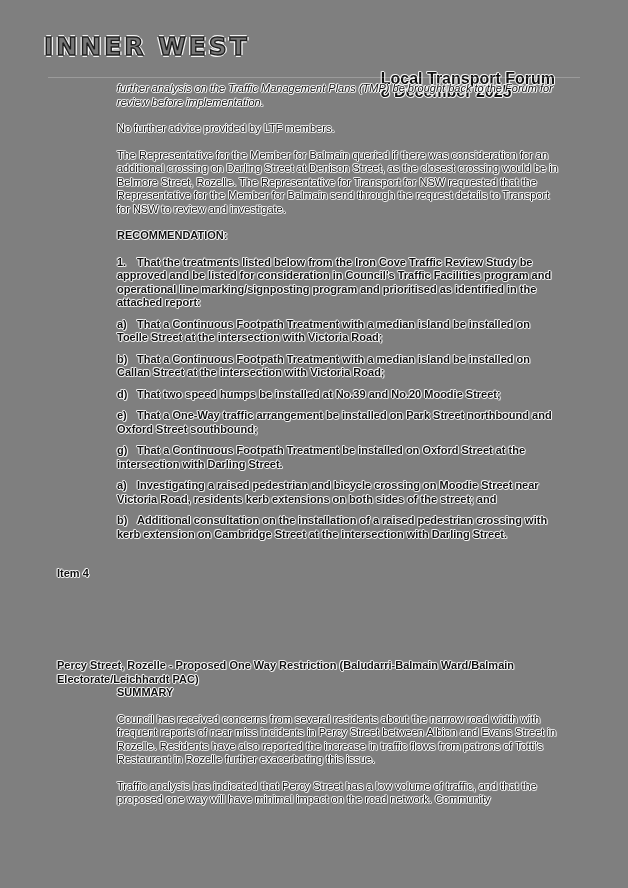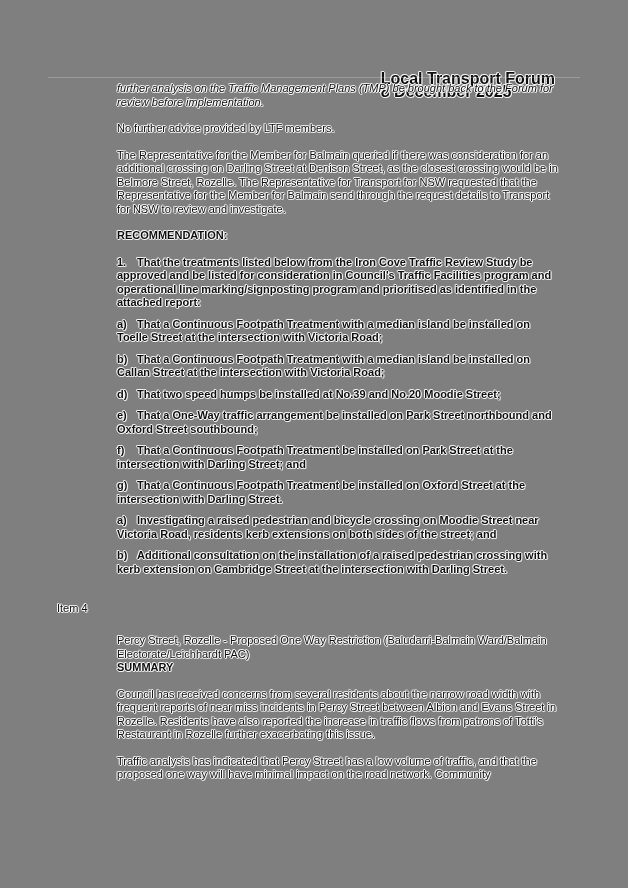--- a/index.html
+++ b/index.html
@@ -43,30 +43,31 @@
   }
   .content {
     position: absolute; top: 82px; left: 57px; width: 501px;
     font-size: 11px; line-height: 13.5px;
   }
   .content p { margin: 13px 0 0 0; padding-left: 60px; }
   .content p.first { margin-top: 0; font-style: italic; }
   .content p.tight { margin-top: 8px; }
   .bold { font-weight: 700; }
   .lbl { display: inline-block; width: 20px; }
-  .item-row { display: flex; margin-top: 26px; font-weight: 400; }
+  .item-row { display: flex; margin-top: 26px; font-weight: 700; flex-direction: column; }
   .item-row .item-lbl { width: 60px; flex: 0 0 60px; }
   .item-row .item-head { flex: 1; margin-top: 32px; }
   .summary-head { margin-top: 0 !important; font-weight: 700; }
 </style>
 </head>
 <body>
 
 <div class="page">
 
+  <div class="logo">INNER WEST</div>
 
   <div class="header-right halo">
     <div>Local Transport Forum</div>
     <div>8 December 2025</div>
   </div>
 
   <div class="rule"></div>
 
   <div class="content halo">
 
@@ -74,21 +75,20 @@
     <p>No further advice provided by LTF members.</p>
     <p>The Representative for the Member for Balmain queried if there was consideration for an additional crossing on Darling Street at Denison Street, as the closest crossing would be in Belmore Street, Rozelle. The Representative for Transport for NSW requested that the Representative for the Member for Balmain send through the request details to Transport for NSW to review and investigate.</p>
 
     <p class="bold">RECOMMENDATION:</p>
 
     <p class="bold"><span class="lbl">1.</span><span>That the treatments listed below from the Iron Cove Traffic Review Study be approved and be listed for consideration in Council's Traffic Facilities program and operational line marking/signposting program and prioritised as identified in the attached report:</span></p>
     <p class="bold tight"><span class="lbl">a)</span><span>That a Continuous Footpath Treatment with a median island be installed on Toelle Street at the intersection with Victoria Road;</span></p>
     <p class="bold tight"><span class="lbl">b)</span><span>That a Continuous Footpath Treatment with a median island be installed on Callan Street at the intersection with Victoria Road;</span></p>
     <p class="bold tight"><span class="lbl">d)</span><span>That two speed humps be installed at No.39 and No.20 Moodie Street;</span></p>
     <p class="bold tight"><span class="lbl">e)</span><span>That a One-Way traffic arrangement be installed on Park Street northbound and Oxford Street southbound;</span></p>
-    <p class="bold tight"><span class="lbl">f)</span><span>That a Continuous Footpath Treatment be installed on Park Street at the intersection with Darling Street; and</span></p>
     <p class="bold tight"><span class="lbl">g)</span><span>That a Continuous Footpath Treatment be installed on Oxford Street at the intersection with Darling Street.</span></p>
 
     <p class="bold tight"><span class="lbl">a)</span><span>Investigating a raised pedestrian and bicycle crossing on Moodie Street near Victoria Road, residents kerb extensions on both sides of the street; and</span></p>
     <p class="bold tight"><span class="lbl">b)</span><span>Additional consultation on the installation of a raised pedestrian crossing with kerb extension on Cambridge Street at the intersection with Darling Street.</span></p>
 
     <div class="item-row">
       <div class="item-lbl">Item 4</div>
       <div class="item-head">Percy Street, Rozelle - Proposed One Way Restriction (Baludarri-Balmain Ward/Balmain Electorate/Leichhardt PAC)</div>
     </div>
     <p class="summary-head">SUMMARY</p>

